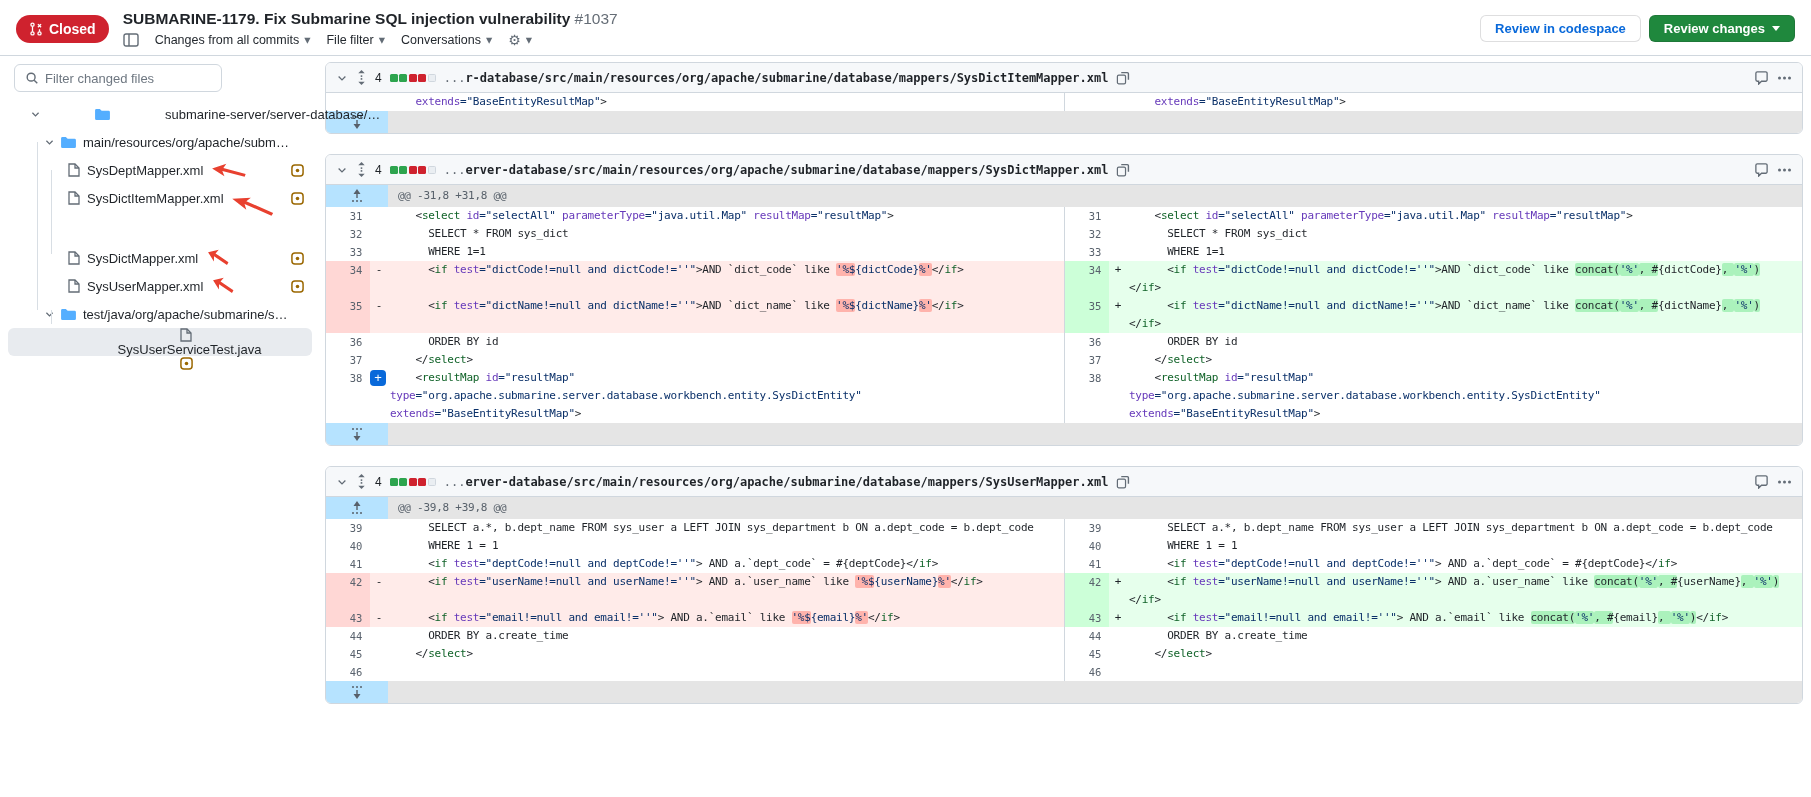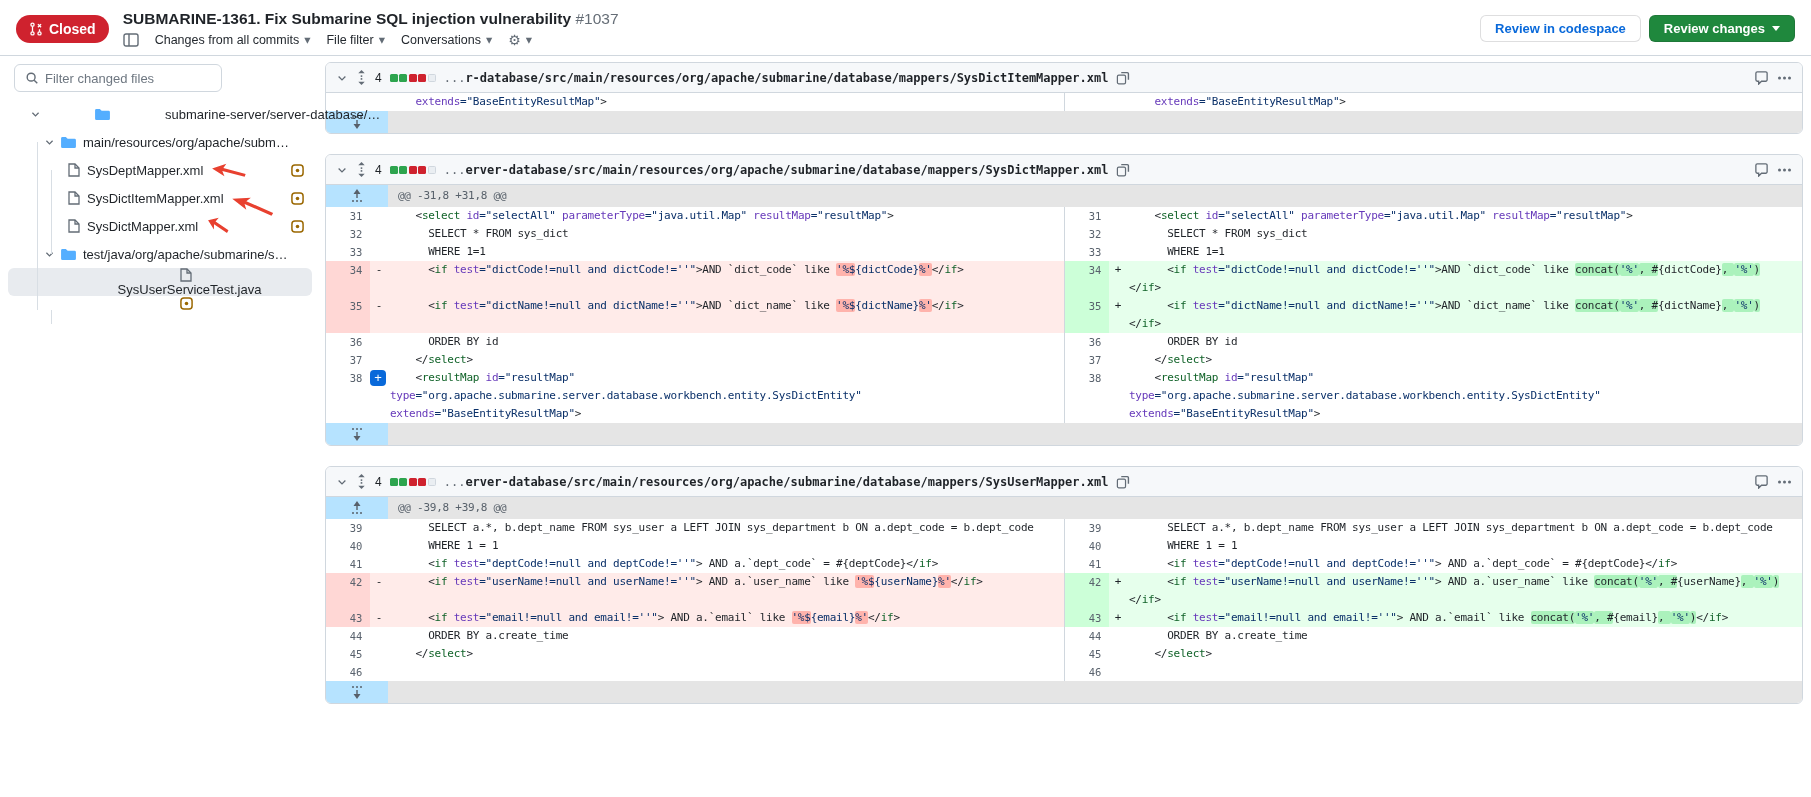--- a/index.html
+++ b/index.html
@@ -99,21 +99,21 @@
           <path d="M4 4.9v6.2"></path>
             <circle cx="12" cy="13" r="1.8"></circle>
             <path d="M12 11.1V8.3"></path>
           <path d="M10.2 2.4l3.6 3.6M13.8 2.4l-3.6 3.6"></path>
         </svg>
       </span>
       <span>Closed</span>
     </span>
     <div class="title-col">
       <div class="pr-title">
-        <span>SUBMARINE-1361. Fix Submarine SQL injection vulnerability</span>
+        <span>SUBMARINE-1179. Fix Submarine SQL injection vulnerability</span>
         <span class="pr-num">#1037</span>
       </div>
       <div class="toolbar">
         <span class="icn hbtn">
           <svg width="16" height="14" viewBox="0 0 16 14" fill="none" stroke="#636c76" stroke-width="1.4">
             <rect x="1" y="1" width="14" height="12" rx="2"></rect>
               <path d="M6 1v12"></path>
           </svg>
         </span>
         <span class="dd">
@@ -223,28 +223,49 @@
             </svg>
           </span>
           <span class="spacer"></span>
           <span class="icn">
             <svg width="13" height="13" viewBox="0 0 14 14">
               <rect x="1" y="1" width="12" height="12" rx="3.2" fill="none" stroke="#9a6700" stroke-width="1.6"></rect>
               <circle cx="7" cy="7" r="1.9" fill="#9a6700"></circle>
             </svg>
           </span>
         </div>
-        <div class="trow" style="padding-left: 60px;">
+        <div class="trow" style="padding-left: 60px; margin-top: 32px;">
           <span class="icn">
             <svg width="12" height="14" viewBox="0 0 12 14" fill="none" stroke="#636c76" stroke-width="1.3">
               <path d="M1 1h6l4 4v8H1z"></path>
               <path d="M7 1v4h4"></path>
             </svg>
           </span>
           <span class="lbl">SysDictMapper.xml</span>
+          <span class="arrow-anno" style="transform: rotate(20deg) translateY(-2px);">
+            <svg width="24" height="16" viewBox="0 0 34 16" preserveAspectRatio="none">
+              <path d="M1 8 L14 2 L11.5 6.5 L33 10.5 L32.3 13.4 L10.8 9.6 L13.2 14.6 Z" fill="#e8402f"></path>
+            </svg>
+          </span>
+          <span class="spacer"></span>
+          <span class="icn">
+            <svg width="13" height="13" viewBox="0 0 14 14">
+              <rect x="1" y="1" width="12" height="12" rx="3.2" fill="none" stroke="#9a6700" stroke-width="1.6"></rect>
+              <circle cx="7" cy="7" r="1.9" fill="#9a6700"></circle>
+            </svg>
+          </span>
+        </div>
+        <div class="trow" style="padding-left: 60px;">
+          <span class="icn">
+            <svg width="12" height="14" viewBox="0 0 12 14" fill="none" stroke="#636c76" stroke-width="1.3">
+              <path d="M1 1h6l4 4v8H1z"></path>
+              <path d="M7 1v4h4"></path>
+            </svg>
+          </span>
+          <span class="lbl">SysUserMapper.xml</span>
           <span class="arrow-anno" style="transform: rotate(20deg) translateY(-2px);">
             <svg width="24" height="16" viewBox="0 0 34 16" preserveAspectRatio="none">
               <path d="M1 8 L14 2 L11.5 6.5 L33 10.5 L32.3 13.4 L10.8 9.6 L13.2 14.6 Z" fill="#e8402f"></path>
             </svg>
           </span>
           <span class="spacer"></span>
           <span class="icn">
             <svg width="13" height="13" viewBox="0 0 14 14">
               <rect x="1" y="1" width="12" height="12" rx="3.2" fill="none" stroke="#9a6700" stroke-width="1.6"></rect>
               <circle cx="7" cy="7" r="1.9" fill="#9a6700"></circle>

